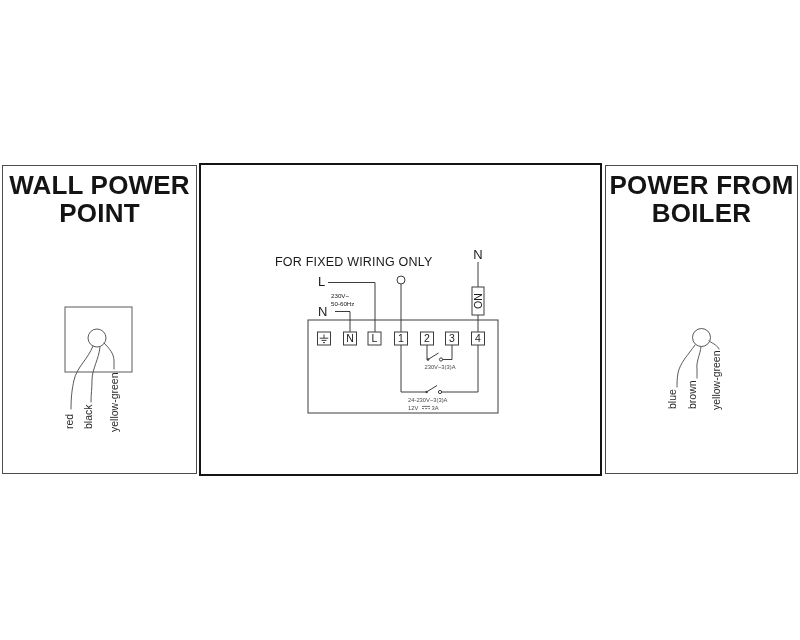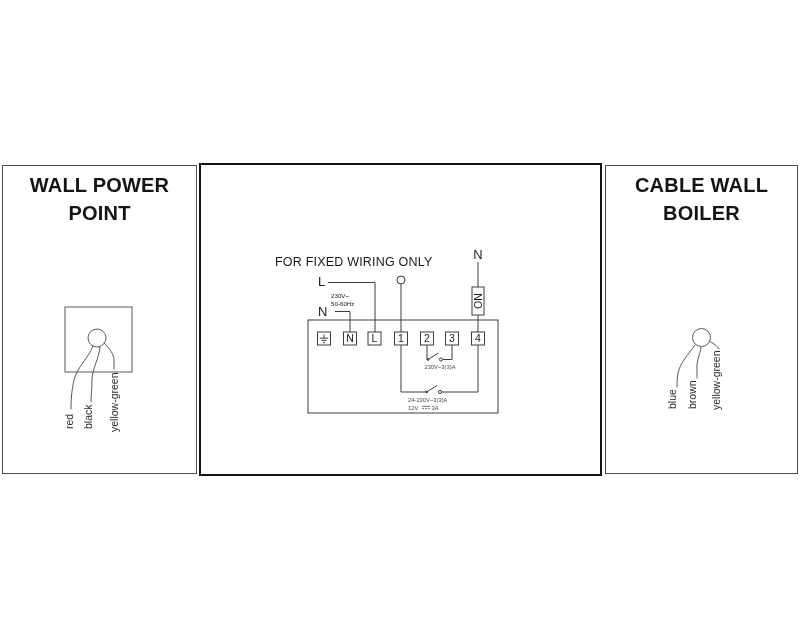--- a/index.html
+++ b/index.html
@@ -25,21 +25,21 @@
     left: 199px; top: 163px; width: 403px; height: 313px;
     border: 2px solid #141414;
   }
   #panel-right {
     left: 605px; top: 165px; width: 193px; height: 309px;
     border: 1px solid #4c4c4c;
   }
   .panel-title {
     position: absolute; left: 0; right: 0; top: 5px;
     text-align: center; font-weight: bold;
-    font-size: 20px; line-height: 28px;
+    font-size: 26px; line-height: 28px;
     color: #141414; letter-spacing: 0.2px;
     white-space: normal;
   }
   svg.diagram {
     position: absolute; left: 0; top: 0; display: block;
   }
   svg .wire {
     stroke: #5a5a5a; stroke-width: 1; fill: none;
     stroke-linecap: round;
   }
@@ -171,21 +171,21 @@
         <g stroke="#4a4a4a" stroke-width="0.8">
           <line x1="221" y1="241.4" x2="229" y2="241.4"></line>
           <line x1="221" y1="243.6" x2="229" y2="243.6" stroke-dasharray="2 1.2"></line>
         </g>
         <text class="lbl-micro" x="230.5" y="245">3A</text>
       </g>
     </svg>
   </div>
 
   <div class="panel" id="panel-right">
-    <div class="panel-title">CABLE WALL BOILER</div>
+    <div class="panel-title">POWER FROM BOILER</div>
     <svg class="diagram" width="191" height="307" viewBox="0 0 191 307">
       <circle class="thinbox" cx="95.5" cy="171.5" r="9"></circle>
       <g>
         <path class="wire" d="M89,179 C82,189 74,197 72,207 C71,213 71,217 71,221"></path>
         <path class="wire" d="M95,181 C94,189 90,196 91,203 C91,207 91,210 91,212"></path>
         <path class="wire" d="M103,175 C108,178 112,180 113,183"></path>
       </g>
       <g>
         <text class="lbl-wire" transform="rotate(-90 70 243)" x="70" y="243">blue</text>
         <text class="lbl-wire" transform="rotate(-90 90 243)" x="90" y="243">brown</text>

